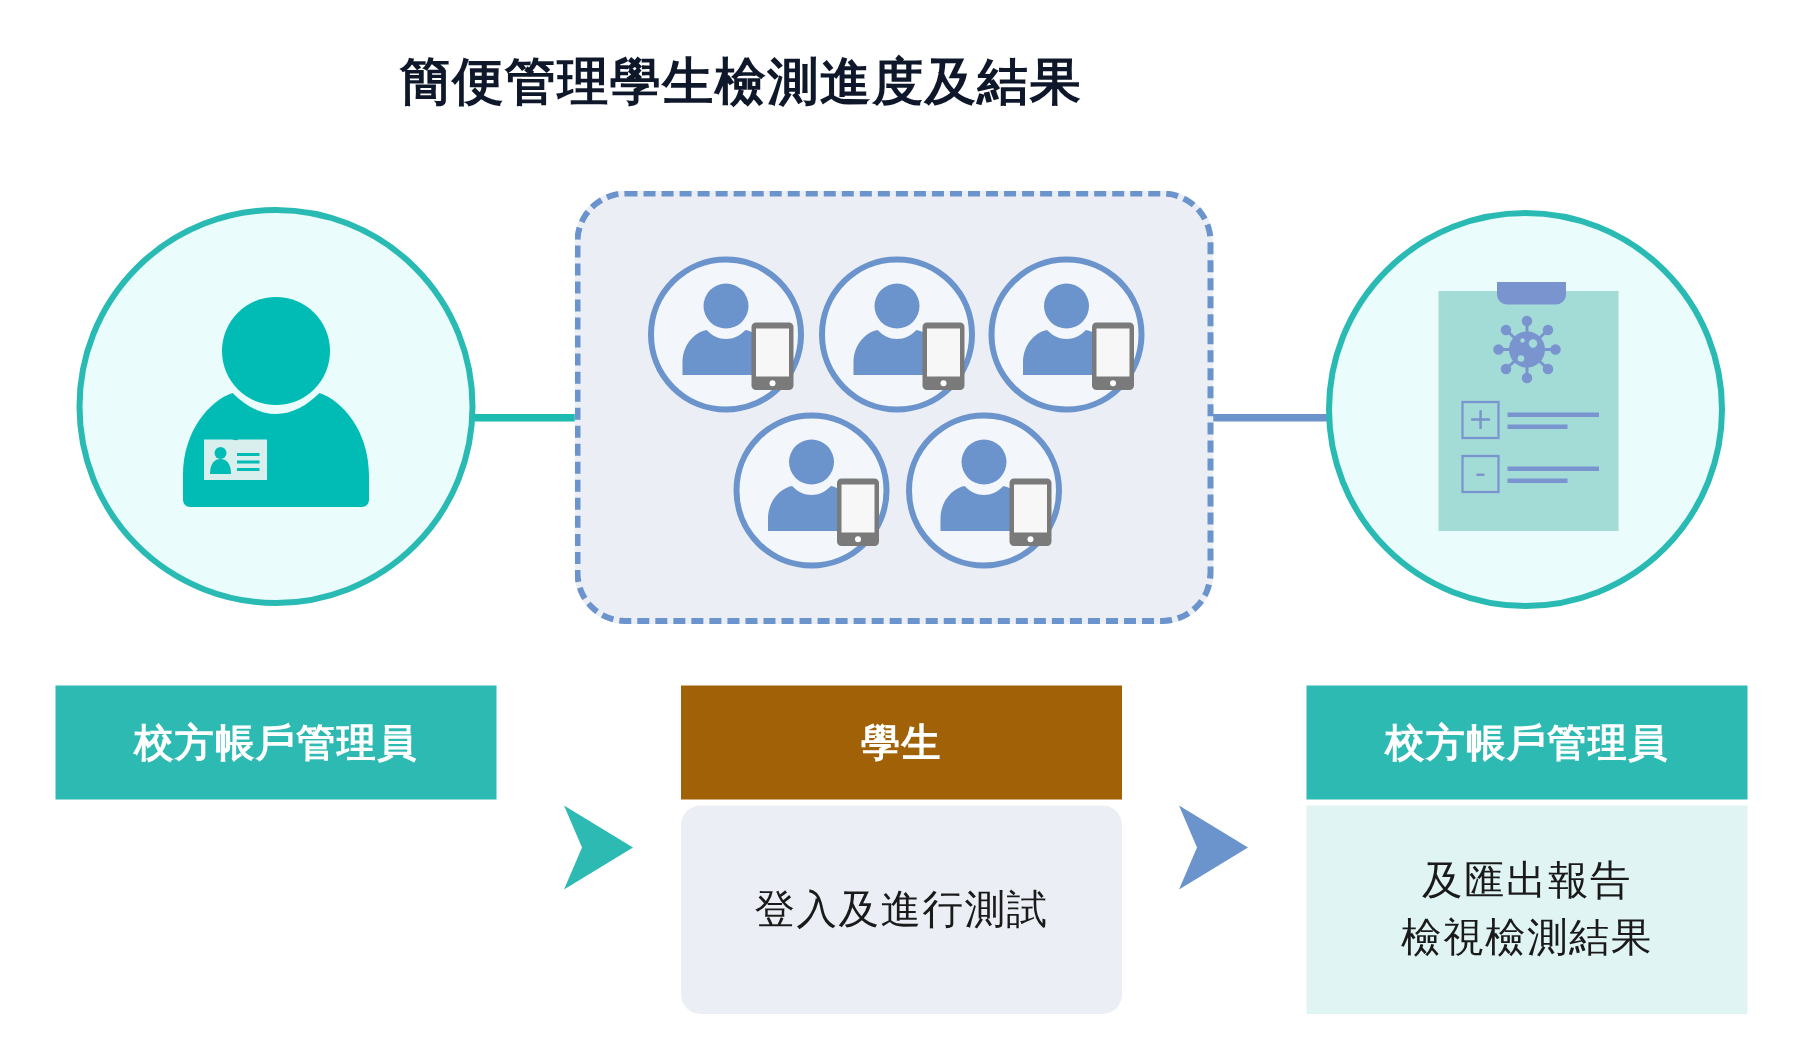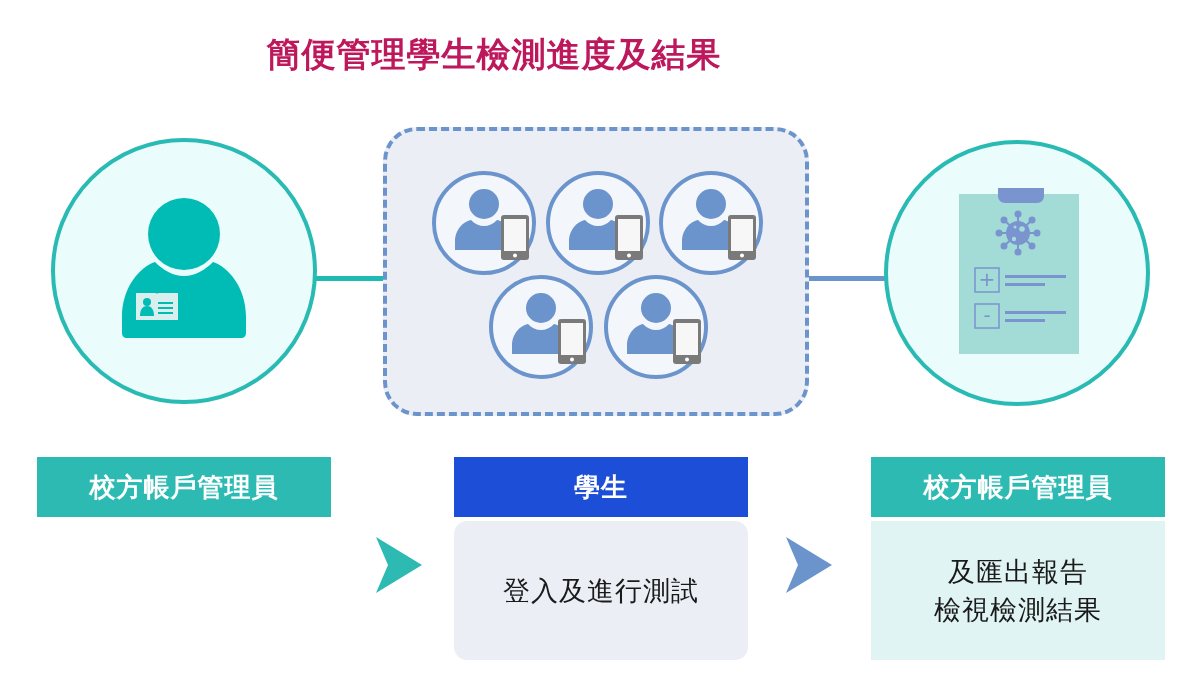--- a/index.html
+++ b/index.html
@@ -1,21 +1,21 @@
 <!DOCTYPE html>
 <html><head>
   <meta charset="utf-8">
   <style>
     * { box-sizing: border-box; margin: 0; padding: 0; }
     html, body { width: 1200px; height: 700px; background: #ffffff; overflow: hidden; }
     body { position: relative; font-family: "DejaVu Sans", "Liberation Sans", sans-serif; }
 
     .title {
       position: absolute; left: 0; top: 32px; width: 988px; text-align: center;
-      font-size: 34px; font-weight: bold; color: #be185d; letter-spacing: 1px;
+      font-size: 34px; font-weight: bold; color: #0f172a; letter-spacing: 1px;
     }
 
     .connector { position: absolute; height: 5px; }
     .conn-left { left: 312px; top: 276px; width: 74px; background: #1dbbb0; }
     .conn-right { left: 808px; top: 276px; width: 80px; background: #6b93cc; }
 
     .big-circle {
       position: absolute; width: 266px; height: 266px; border-radius: 50%;
       background: #ebfcfc; border: 4px solid #29bbb3;
     }
@@ -24,34 +24,34 @@
     .big-circle svg { position: absolute; left: 0; top: 0; }
 
     .student-box {
       position: absolute; left: 383px; top: 127px; width: 426px; height: 289px;
       background: #ebeff5; border: 4px dashed #6b93cc; border-radius: 34px;
     }
     .student-avatar { position: absolute; width: 106px; height: 106px; }
 
     .card { position: absolute; width: 294px; }
     .card-header {
-      height: 60px; display: flex; align-items: center; justify-content: center;
+      height: 76px; display: flex; align-items: center; justify-content: center;
       color: #ffffff; font-size: 26px; font-weight: bold; letter-spacing: 1px;
     }
     .card-body {
       margin-top: 4px; height: 139px; display: flex; flex-direction: column;
       align-items: center; justify-content: center;
       font-size: 27px; color: #1a1a1a; line-height: 1.4; letter-spacing: 1px; text-align: center;
     }
     .card-1 { left: 37px; top: 457px; }
     .card-2 { left: 454px; top: 457px; }
     .card-3 { left: 871px; top: 457px; }
     .teal .card-header { background: #2dbab2; }
     .teal .card-body { background: #e0f4f3; }
-    .blue .card-header { background: #1d4ed8; }
+    .blue .card-header { background: #a16207; }
     .blue .card-body { background: #ebeff5; border-radius: 13px; }
 
     .arrow { position: absolute; width: 50px; height: 60px; }
     .arrow-1 { left: 374px; top: 535px; }
     .arrow-2 { left: 784px; top: 535px; }
   </style>
 </head>
 <body>
 
 <div class="title">簡便管理學生檢測進度及結果</div>

